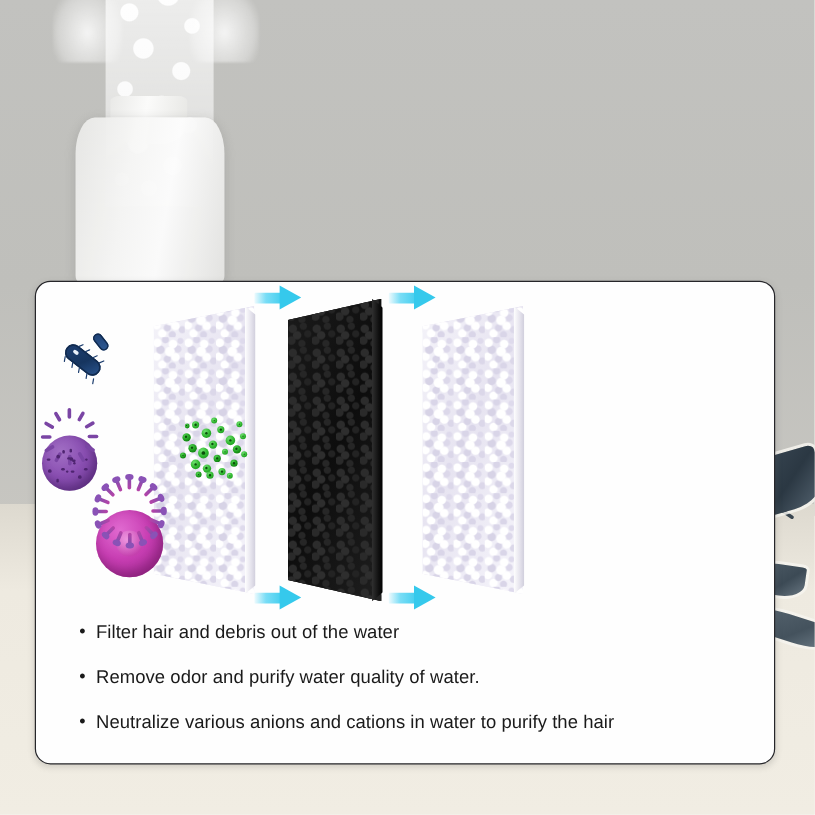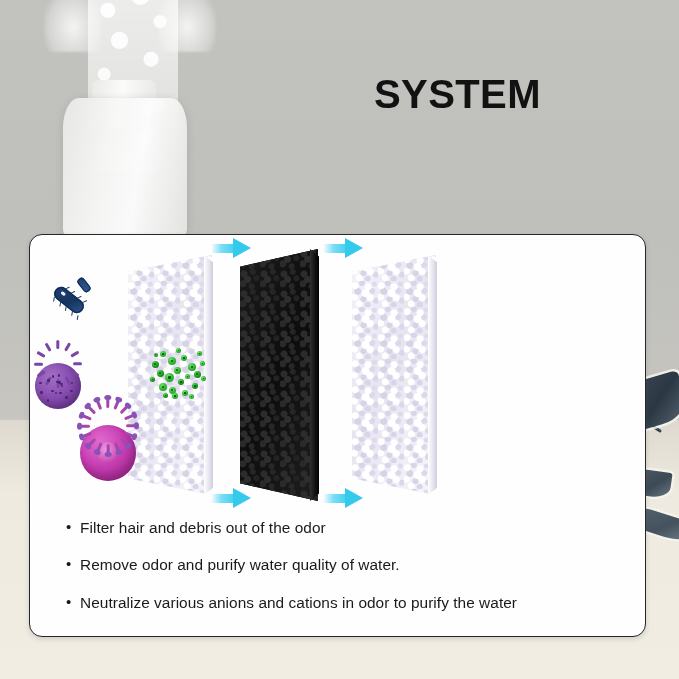--- a/index.html
+++ b/index.html
@@ -429,21 +429,20 @@
   <div class="vase">
     <div class="vase-lip"></div>
   </div>
 
   <div class="stem"></div>
   <div class="leaf leaf-a"></div>
   <div class="leaf leaf-b"></div>
   <div class="leaf leaf-c"></div>
 
   <div class="heading">
-    <span class="l2">SYSTEM</span>
   </div>
 
   <div class="card">
 
     <div class="diagram">
 
       <div class="arrow a1">
         <div class="shaft"></div>
           <div class="head"></div>
       </div>
@@ -567,26 +566,26 @@
           <i class="spike" style="transform: translateX(-50%) rotate(270deg) translateY(-18px);"></i>
           <i class="spike" style="transform: translateX(-50%) rotate(292.5deg) translateY(-18px);"></i>
           <i class="spike" style="transform: translateX(-50%) rotate(315deg) translateY(-18px);"></i>
           <i class="spike" style="transform: translateX(-50%) rotate(337.5deg) translateY(-18px);"></i>
         </div>
     </div>
 
     <div class="bullets">
       <div class="bullet">
         <span class="mark">•</span>
-        <span class="txt">Filter hair and debris out of the odor</span>
+        <span class="txt">Filter hair and debris out of the water</span>
       </div>
       <div class="bullet">
         <span class="mark">•</span>
         <span class="txt">Remove odor and purify water quality of water.</span>
       </div>
       <div class="bullet">
         <span class="mark">•</span>
-        <span class="txt">Neutralize various anions and cations in odor to purify the water</span>
+        <span class="txt">Neutralize various anions and cations in water to purify the hair</span>
       </div>
     </div>
 
   </div>
 </div>
 
 </body></html>

